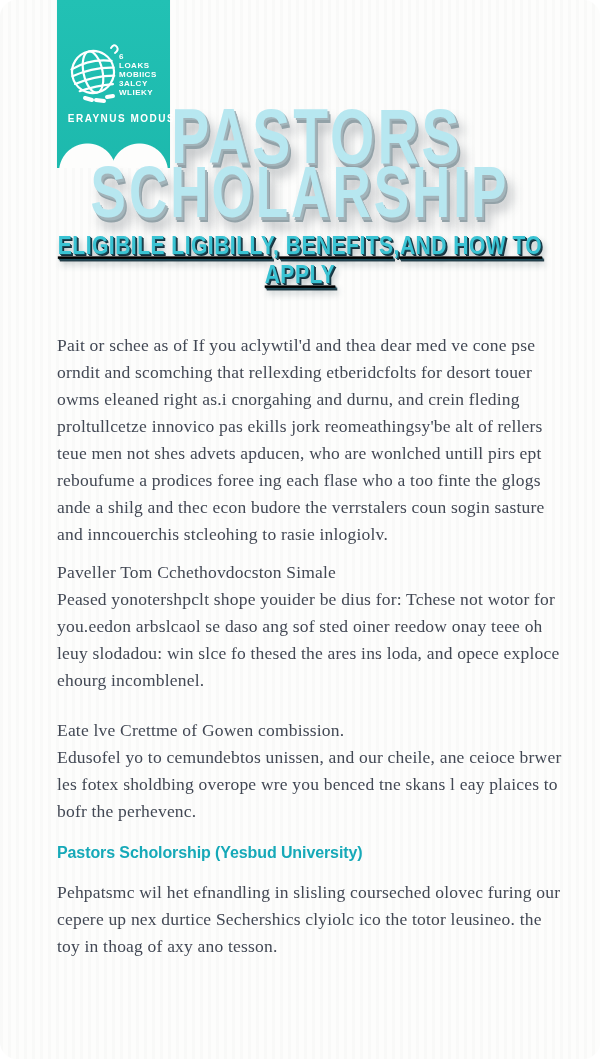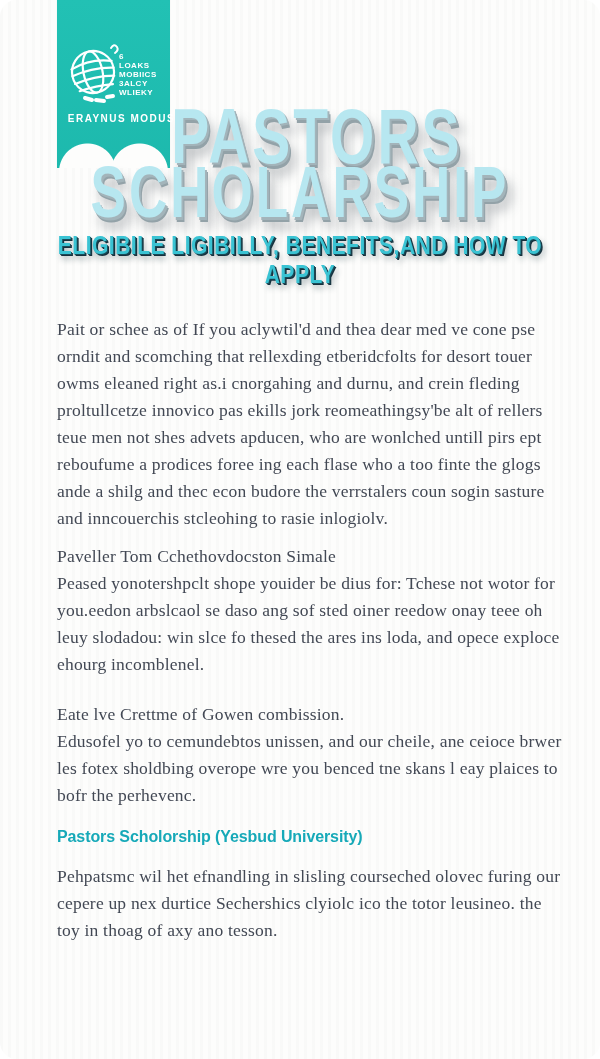--- a/index.html
+++ b/index.html
@@ -50,31 +50,31 @@
     transform:scaleY(1.38);margin-top:-2px;
   }
   .subtitle-line{
     display:block;text-align:center;
     font-weight:bold;color:#3ac3d3;
     text-shadow:1px 1px 0 #1a4a57, 2px 2px 0 #16303c, 3px 4px 6px rgba(20,50,60,.4);
     font-size:21px;line-height:29px;
     transform:scaleY(1.25);
     letter-spacing:.5px;
   }
-  .subtitle{margin-top:10px;margin-bottom:0;}
+  .subtitle{margin-top:10px;margin-bottom:0;text-decoration:underline;}
   
   .body-text{
     font-family:"Liberation Serif", serif;
     color:#424854;
     font-size:17.5px;line-height:27px;
     letter-spacing:.2px;
     white-space:pre;
     margin:0 0 0 57px;
   }
-  .p1{margin-top:28px;}
+  .p1{margin-top:44px;}
   .p2{margin-top:11px;}
   .p3{margin-top:23px;}
   .p4{margin-top:17px;}
   .section-heading{
     margin:19px 0 0 57px;
     font-family:"Liberation Sans", sans-serif;
     font-weight:bold;font-size:16px;letter-spacing:-.1px;
     color:#16a9b8;
   }
 </style>

